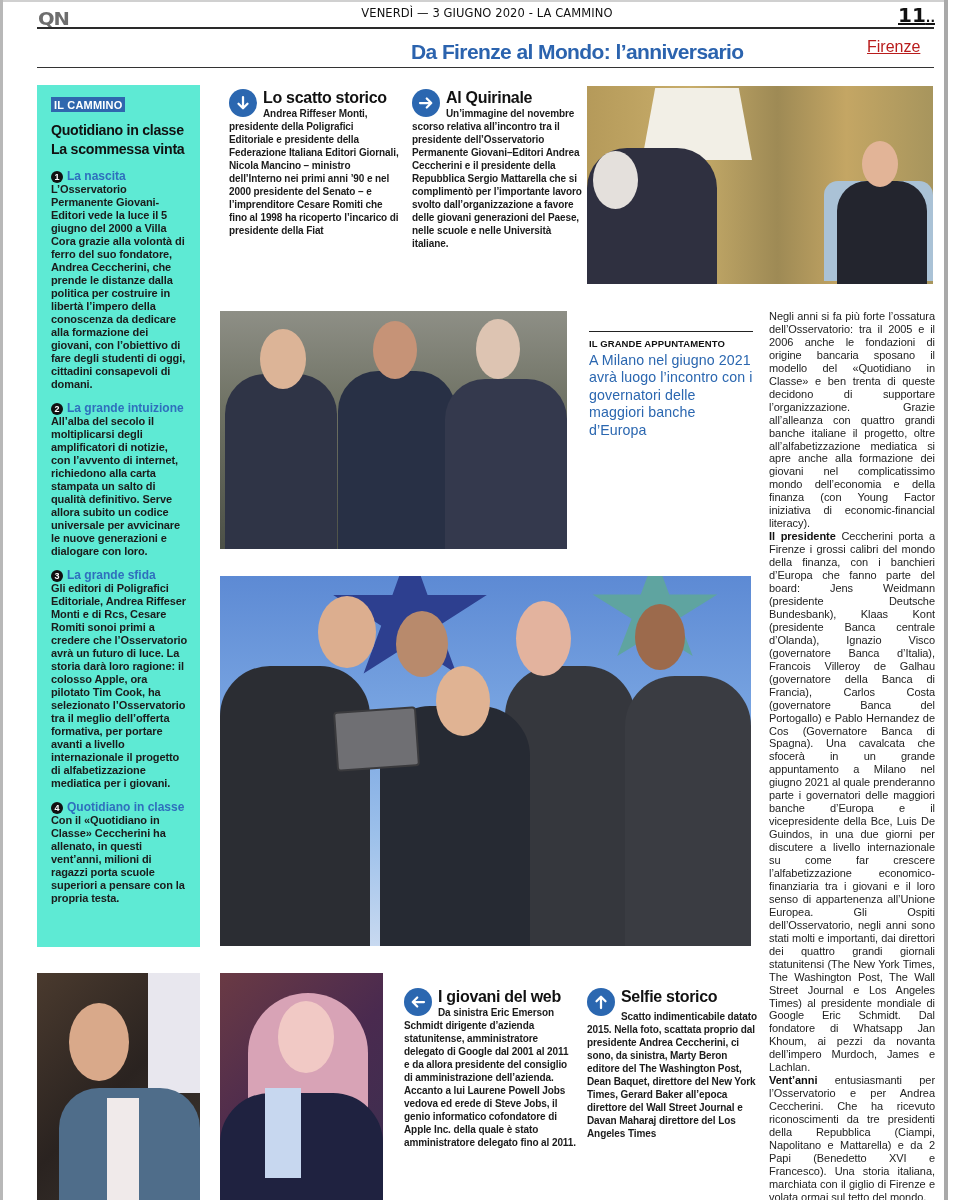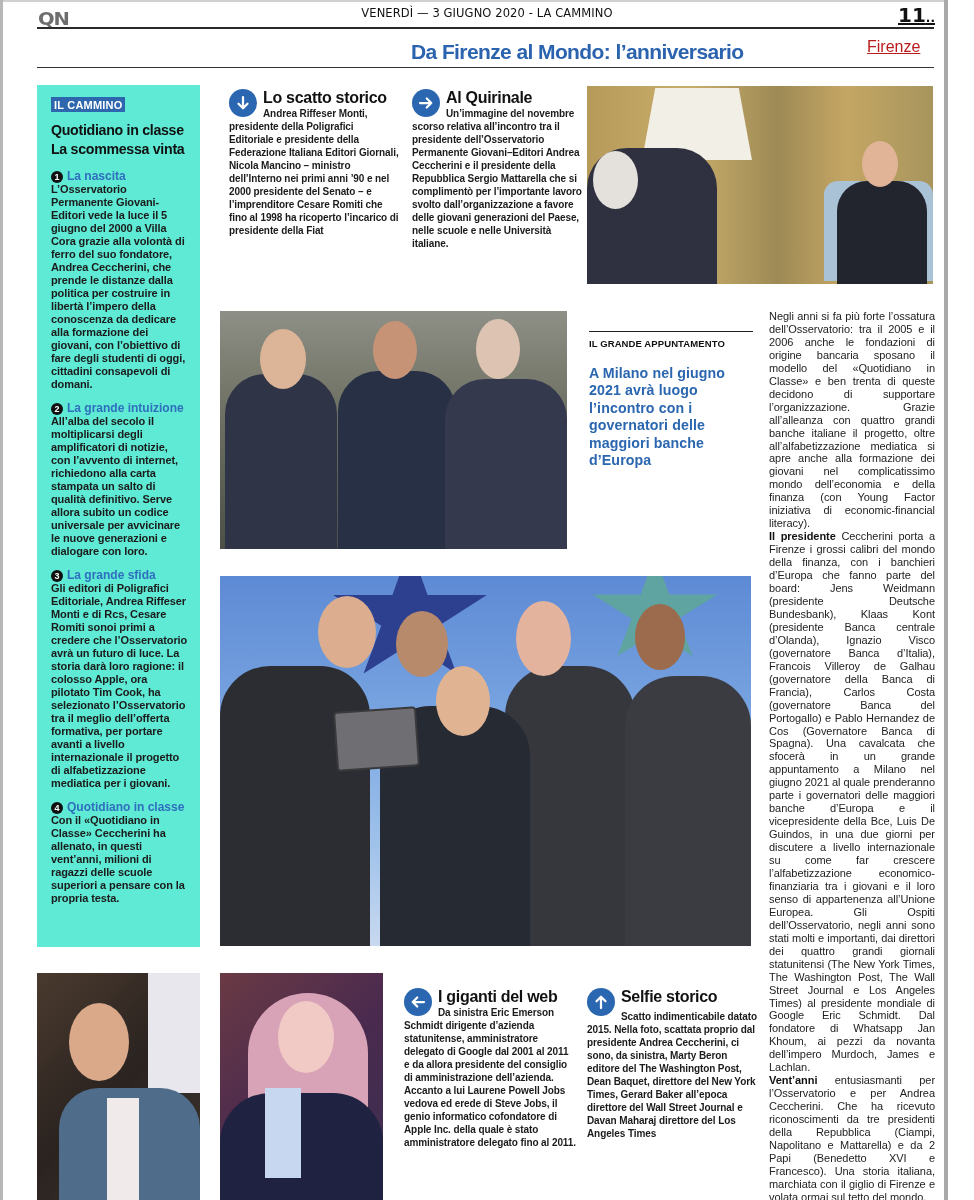--- a/index.html
+++ b/index.html
@@ -70,21 +70,21 @@
   .photo-jobs { left: 220px; top: 973px; width: 163px; height: 227px; background: linear-gradient(135deg, #6a3a44 0%, #4a2a4f 50%, #3a3050 100%); }
   .photo-jobs .hair { position: absolute; left: 28px; top: 20px; width: 120px; height: 180px; background: #d8a3b6; border-radius: 60px 60px 30px 30px; }
   .photo-jobs .face { position: absolute; left: 58px; top: 28px; width: 56px; height: 72px; background: #f1c9c5; border-radius: 50%; }
   .photo-jobs .jacket { position: absolute; left: 0; top: 120px; width: 163px; height: 107px; background: #1f2240; border-radius: 50px 50px 0 0; }
   .photo-jobs .shirt { position: absolute; left: 45px; top: 115px; width: 36px; height: 90px; background: #c7d7ef; }
 
   
   .appuntamento { position: absolute; left: 589px; top: 331px; width: 164px; }
   .appuntamento .rule { height: 1px; background: #222; width: 164px; }
   .appuntamento .kicker { margin-top: 6px; font-weight: bold; font-size: 9.5px; letter-spacing: 0.1px; color: #111; }
-  .appuntamento .headline { margin-top: 16px; font-weight: bold; font-size: 14.2px; line-height: 17.4px; color: #2b67b0; letter-spacing: 0.1px; }
+  .appuntamento .headline { margin-top: 3px; font-weight: normal; font-size: 14.2px; line-height: 17.4px; color: #2b67b0; letter-spacing: 0.1px; }
 
   
   .bodycol { position: absolute; left: 769px; top: 310px; width: 166px; font-family: "Liberation Sans", sans-serif; font-size: 11px; line-height: 12.95px; color: #222; text-align: justify; letter-spacing: -0.05px; }
   .bodycol p { margin: 0; }
   .bodycol .lead { font-weight: bold; color: #111; }
 </style>
 </head>
 <body>
 
 <div class="page-border-top"></div>
@@ -130,21 +130,21 @@
       <span class="step-num">3</span>
       <span class="step-title">La grande sfida</span>
     </div>
     <div class="step-text">Gli editori di Poligrafici Editoriale, Andrea Riffeser Monti e di Rcs, Cesare Romiti sonoi primi a credere che l’Osservatorio avrà un futuro di luce. La storia darà loro ragione: il colosso Apple, ora pilotato Tim Cook, ha selezionato l’Osservatorio tra il meglio dell’offerta formativa, per portare avanti a livello internazionale il progetto di alfabetizzazione mediatica per i giovani.</div>
   </div>
   <div class="step">
     <div class="step-head">
       <span class="step-num">4</span>
       <span class="step-title">Quotidiano in classe</span>
     </div>
-    <div class="step-text">Con il «Quotidiano in Classe» Ceccherini ha allenato, in questi vent’anni, milioni di ragazzi delle scuole superiori a pensare con la propria testa.</div>
+    <div class="step-text">Con il «Quotidiano in Classe» Ceccherini ha allenato, in questi vent’anni, milioni di ragazzi porta scuole superiori a pensare con la propria testa.</div>
   </div>
 </div>
 
 <div class="cap" style="left:221px; top:89px; width:170px;margin-left:8px;">
   <div class="cap-head">
     <span class="arrow-icon">
       <svg viewBox="0 0 24 24" fill="none" stroke="#fff" stroke-width="3" stroke-linecap="round" stroke-linejoin="round">
           <path d="M12 4v15M6 13l6 6 6-6"></path>
         </svg>
     </span>
@@ -218,21 +218,21 @@
   <div class="face"></div>
 </div>
 
 <div class="cap" style="left:404px; top:988px; width:172px;">
   <div class="cap-head">
     <span class="arrow-icon">
       <svg viewBox="0 0 24 24" fill="none" stroke="#fff" stroke-width="3" stroke-linecap="round" stroke-linejoin="round">
           <path d="M20 12H5M11 6l-6 6 6 6"></path>
         </svg>
     </span>
-    <span class="cap-title">I giganti del web</span>
+    <span class="cap-title">I giovani del web</span>
   </div>
   <div class="cap-text" style="margin-top:-10px;"><span class="indent"></span><span>Da sinistra Eric Emerson Schmidt dirigente d’azienda statunitense, amministratore delegato di Google dal 2001 al 2011 e da allora presidente del consiglio di amministrazione dell’azienda. Accanto a lui Laurene Powell Jobs vedova ed erede di Steve Jobs, il genio informatico cofondatore di Apple Inc. della quale è stato amministratore delegato fino al 2011.</span></div>
 </div>
 
 <div class="cap" style="left:587px; top:988px; width:170px;">
   <div class="cap-head">
     <span class="arrow-icon">
       <svg viewBox="0 0 24 24" fill="none" stroke="#fff" stroke-width="3" stroke-linecap="round" stroke-linejoin="round">
           <path d="M12 20V5M6 11l6-6 6 6"></path>
         </svg>

